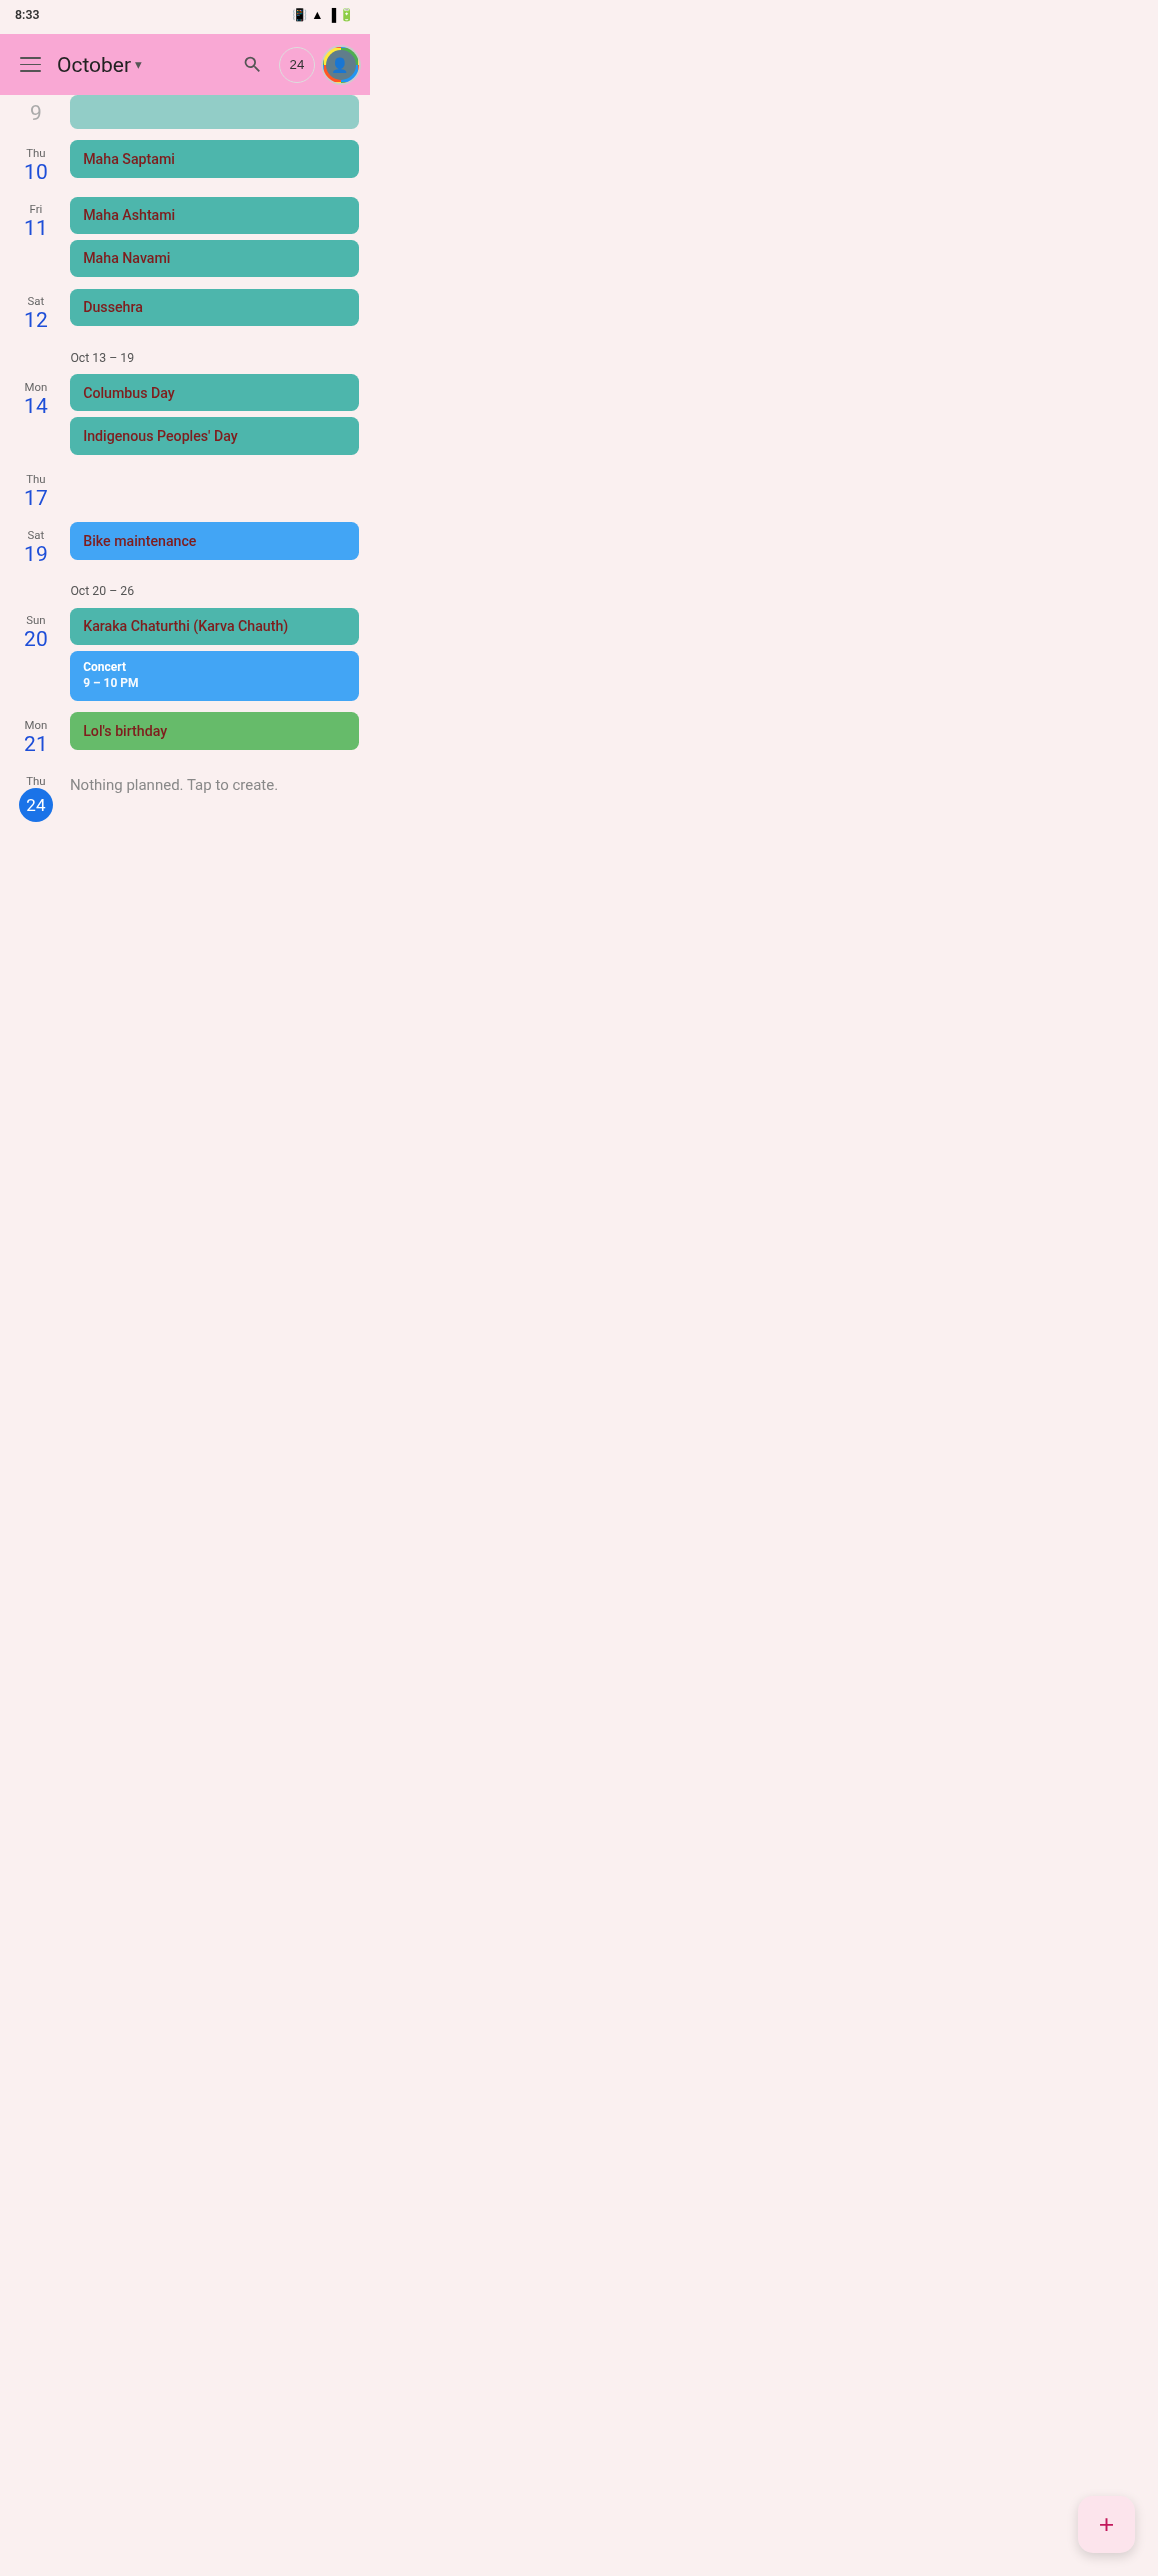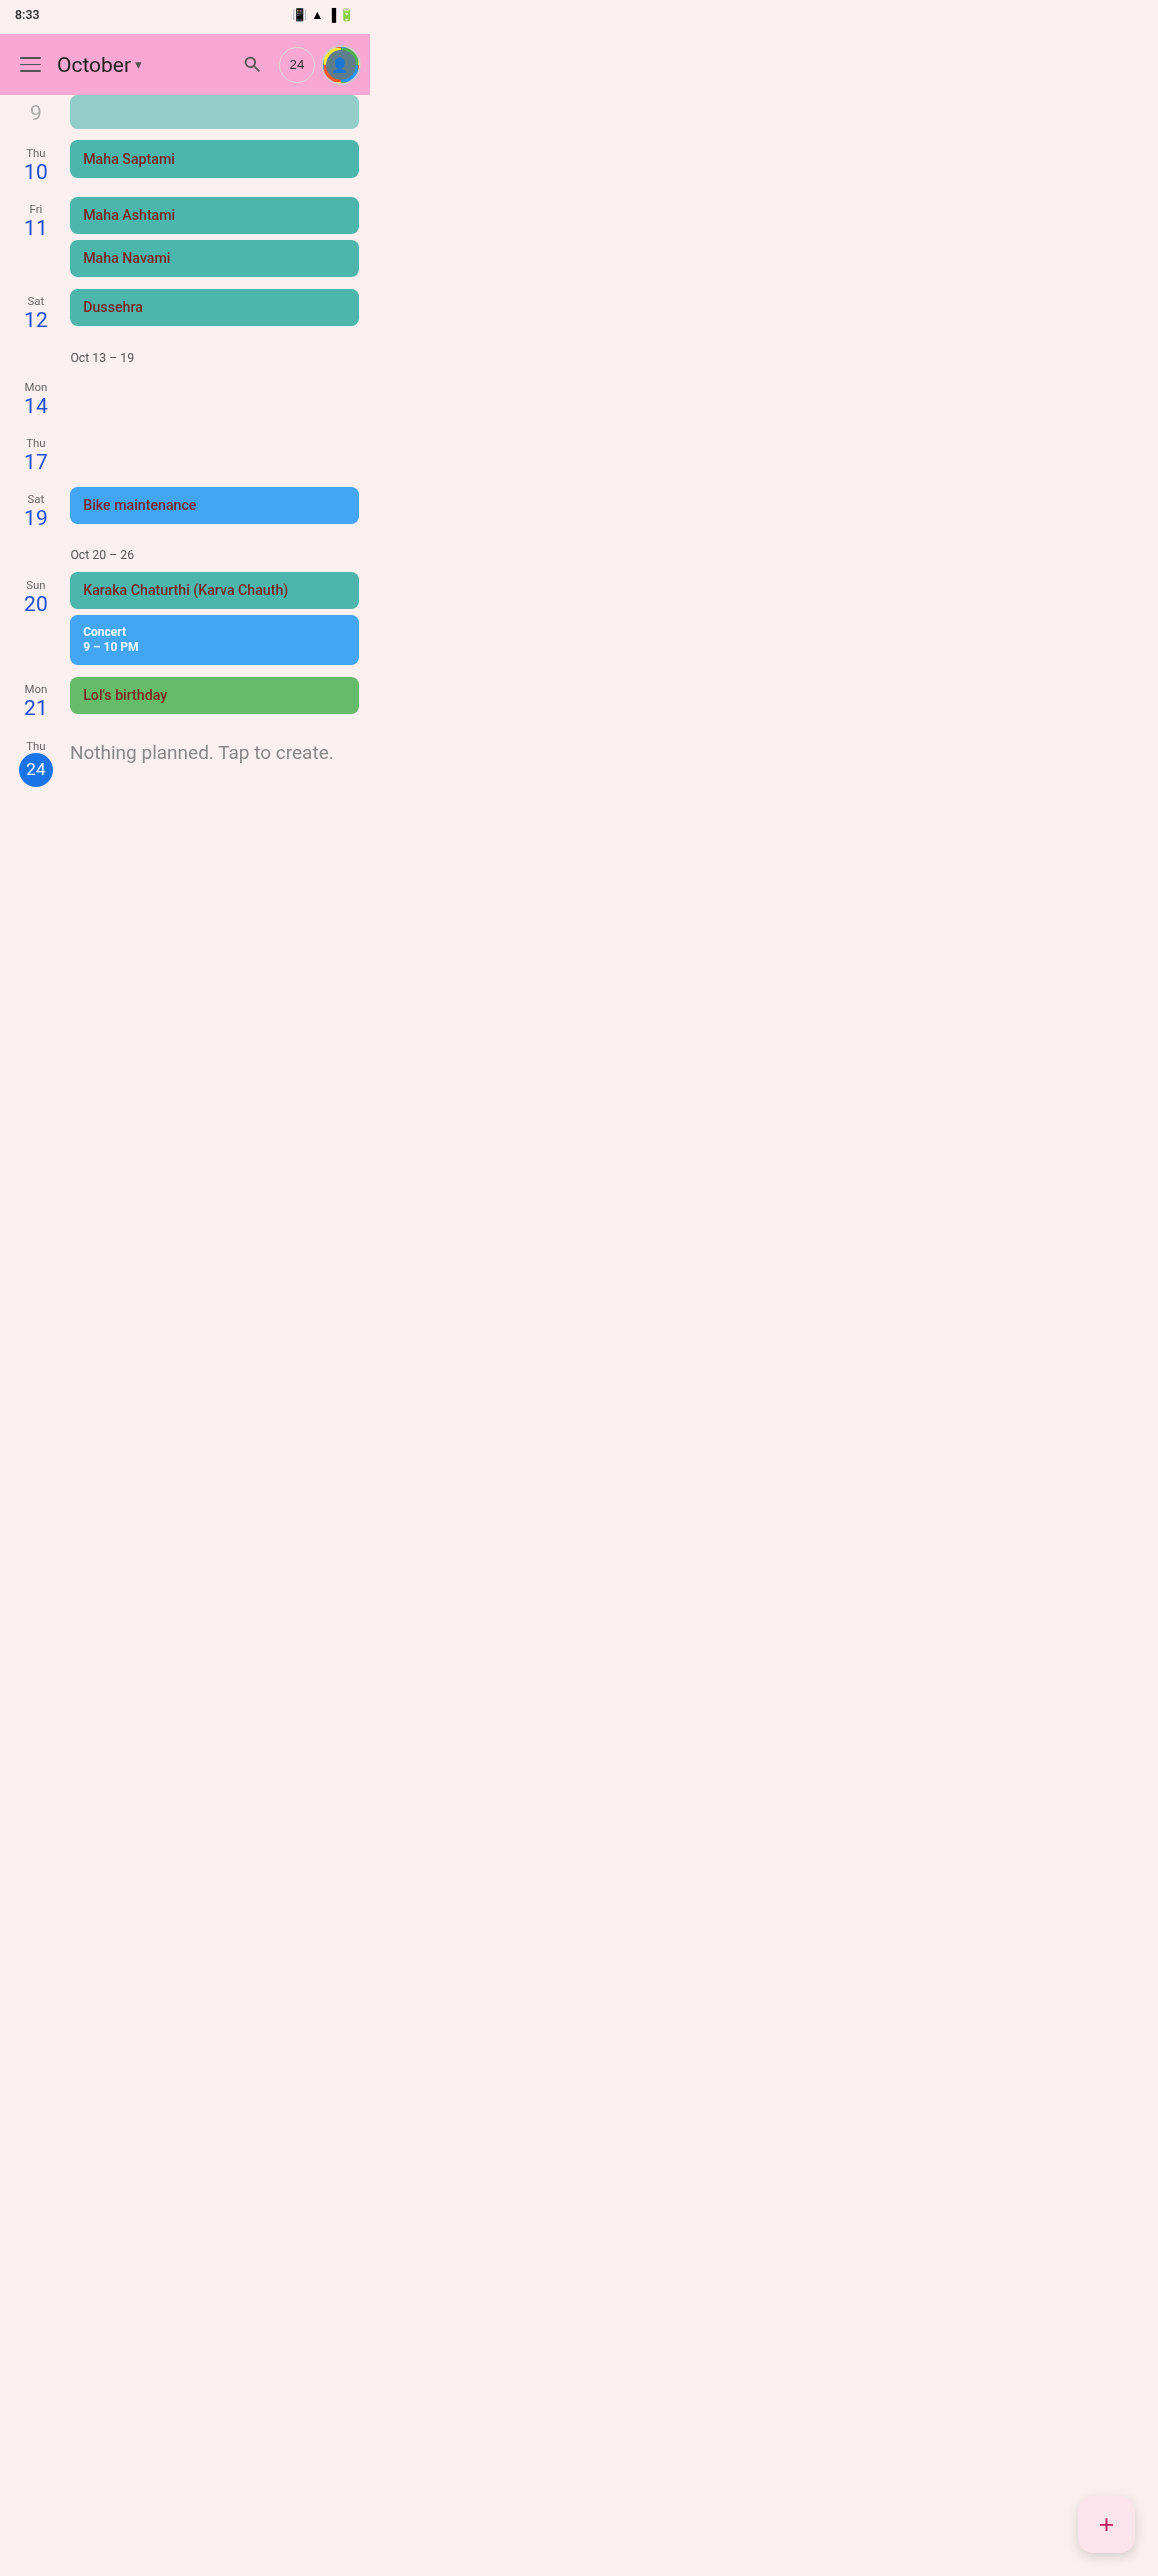--- a/index.html
+++ b/index.html
@@ -234,21 +234,21 @@
     
     .week-sep {
       font-size: 12.3px;
       color: #555;
       margin: 17px 0 9.5px 59px;
       font-weight: 400;
     }
 
     
     .nothing-planned {
-      font-size: 19px;
+      font-size: 15px;
       color: #888;
       padding-top: 7.6px;
       flex: 1;
     }
 
     
     .fab {
       position: fixed;
       bottom: 23px;
       right: 23px;
@@ -357,20 +357,24 @@
     </div>
   </div>
 
   <div class="week-sep">Oct 13 – 19</div>
 
   <div class="day-row">
     <div class="day-label">
       <span class="day-name">Mon</span>
       <span class="day-num">14</span>
     </div>
+    <div class="day-events">
+      <div class="event-pill teal">Columbus Day</div>
+      <div class="event-pill teal">Indigenous Peoples' Day</div>
+    </div>
   </div>
 
   <div class="day-row">
     <div class="day-label">
       <span class="day-name">Thu</span>
       <span class="day-num">17</span>
     </div>
   </div>
 
   <div class="day-row">

